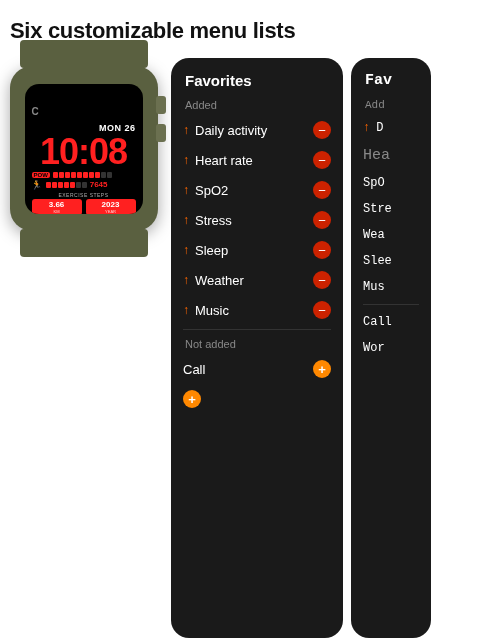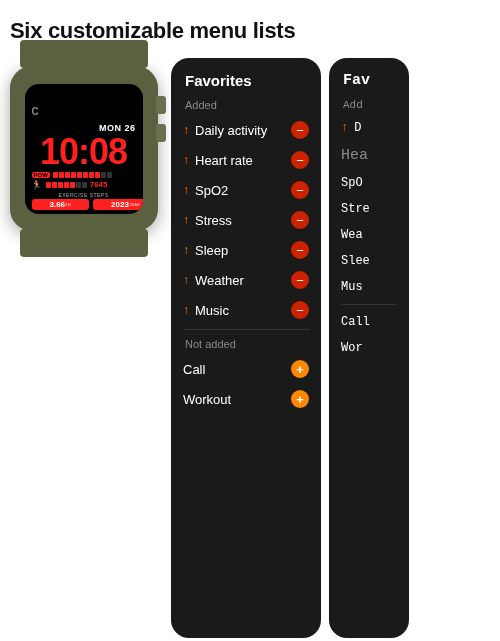--- a/index.html
+++ b/index.html
@@ -176,23 +176,23 @@
     .watch-bottom-row {
       display: flex;
       gap: 4px;
     }
 
     .watch-stat {
       flex: 1;
       background: #ff2020;
       border-radius: 3px;
       display: flex;
-      flex-direction: row;
-      align-items: center;
-      padding: 1px 18px;
+      flex-direction: column;
+      align-items: center;
+      padding: 1px 2px;
     }
     .watch-stat-val {
       font-size: 8px;
       color: #fff;
       font-weight: 700;
     }
     .watch-stat-label {
       font-size: 4px;
       color: #ffcccc;
     }
@@ -202,21 +202,21 @@
       display: flex;
       gap: 8px;
       flex: 1;
       margin-top: 2px;
     }
 
     .menu-panel {
       background: #1a1a1a;
       border-radius: 18px;
       padding: 14px 0 14px;
-      width: 150px;
+      width: 172px;
       min-height: 580px;
       flex-shrink: 0;
       overflow: hidden;
     }
 
     .panel-title {
       font-size: 15px;
       font-weight: 600;
       color: #fff;
       padding: 0 14px 6px;
@@ -443,23 +443,20 @@
       <div class="section-label">Not added</div>
 
       <div class="menu-item">
         <div class="item-left">
           <span class="item-label">Call</span>
         </div>
         <div class="add-btn"></div>
       </div>
 
       <div class="menu-item">
-        <div class="item-left">
-          <span class="item-label">Workout</span>
-        </div>
         <div class="add-btn"></div>
       </div>
     </div>
 
     <div class="menu-panel partial">
       <div class="panel-title">Fav</div>
       <div class="section-label">Add</div>
 
       <div class="menu-item">
         <div class="item-left">

